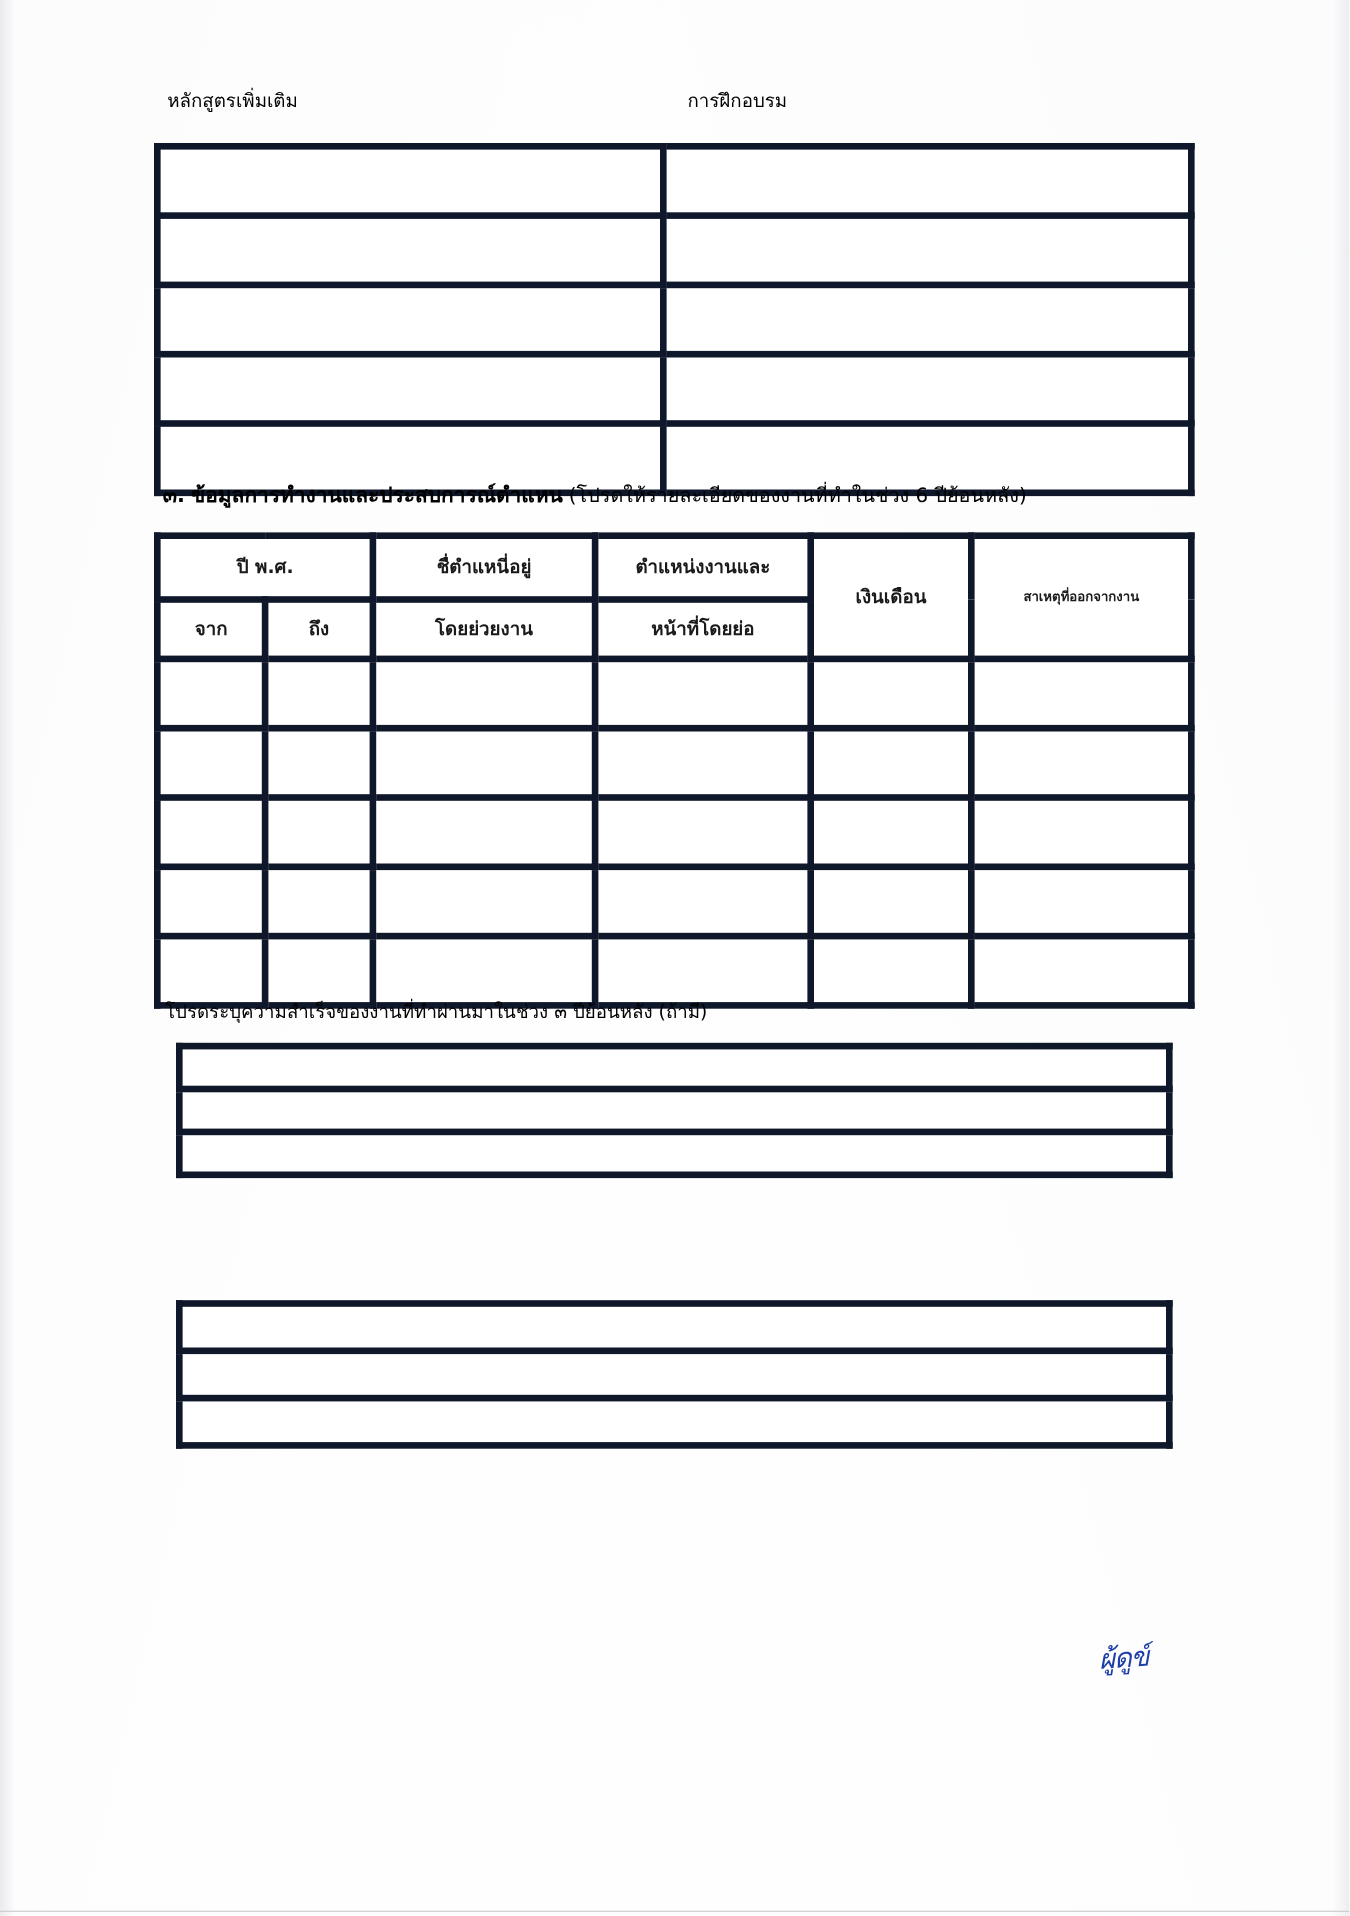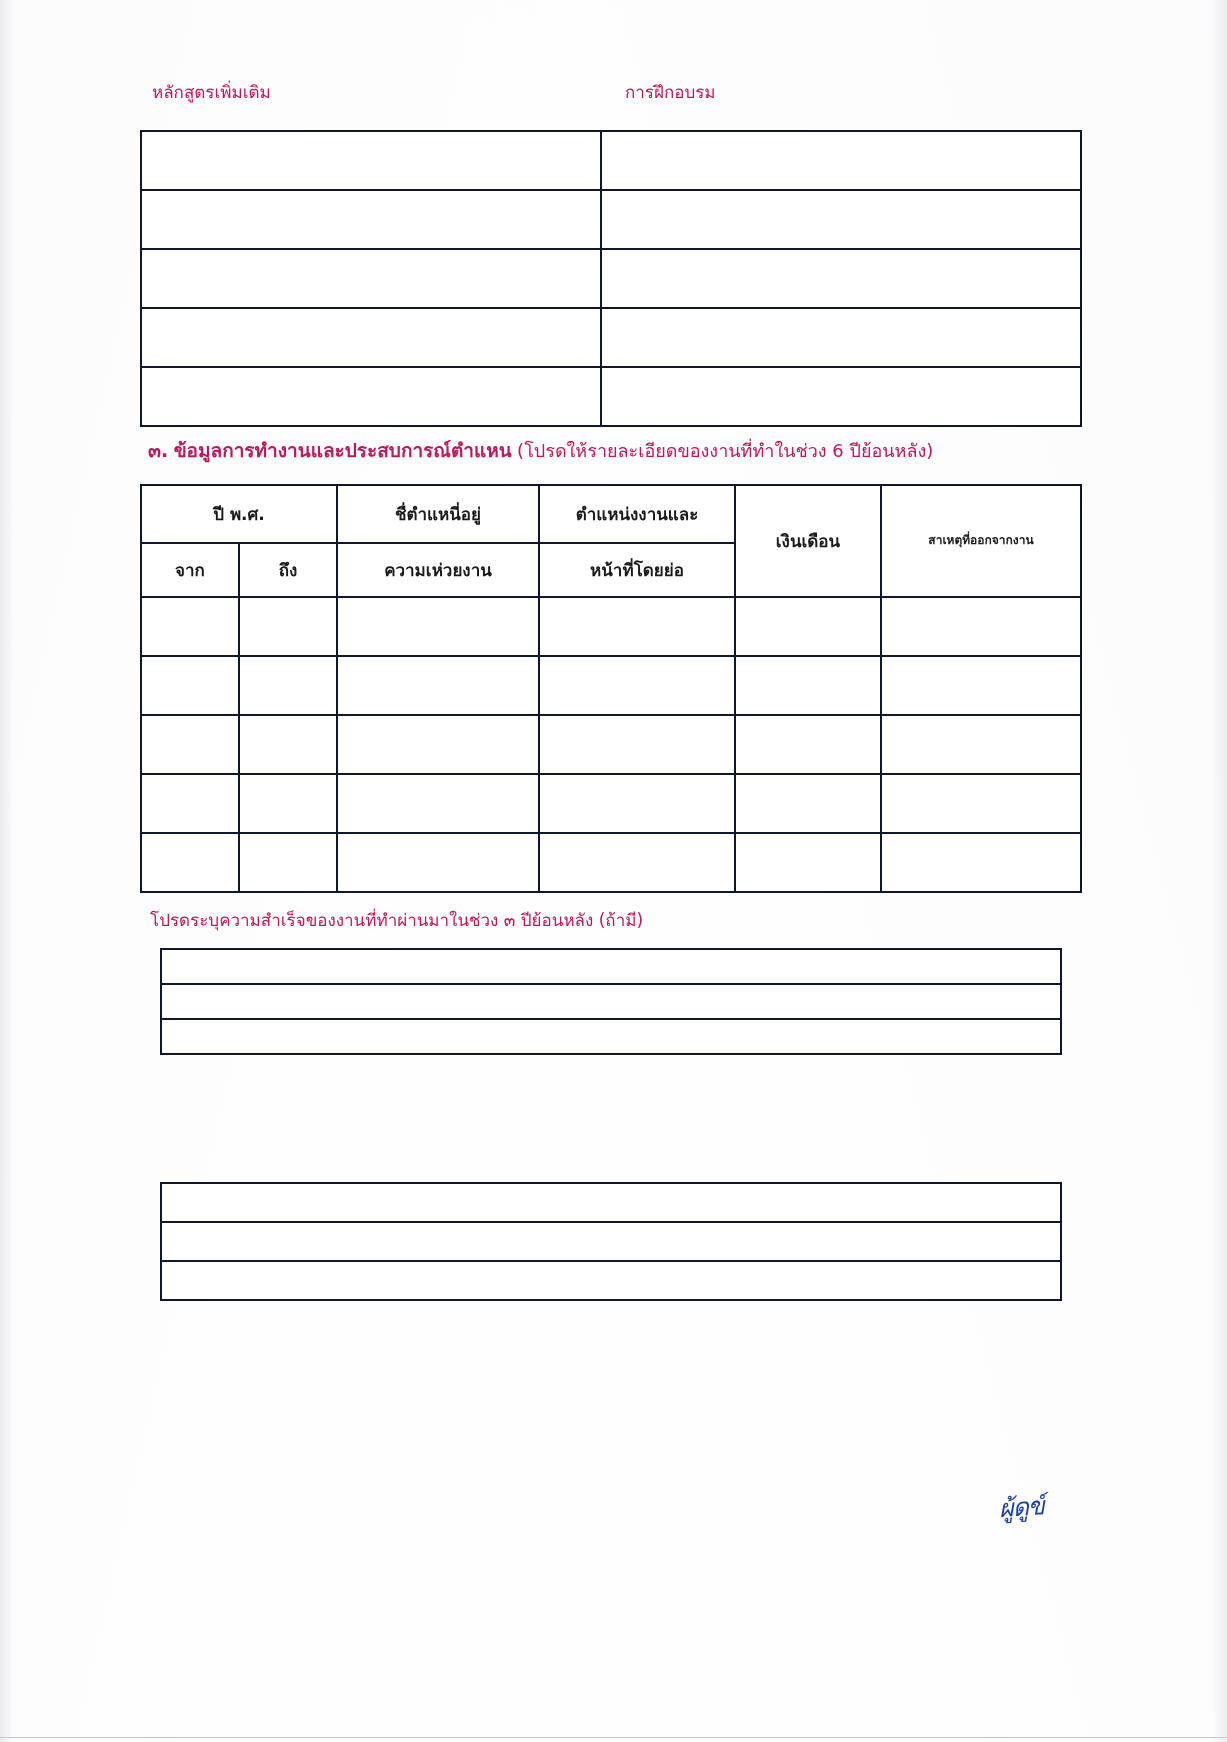--- a/index.html
+++ b/index.html
@@ -49,21 +49,21 @@
     bottom: 4px;
     height: 1px;
     background: #c9c9cc;
   }
 
   
   .th {
     font-family: "DejaVu Sans", "Liberation Sans", sans-serif;
     font-size: 17px;
     line-height: 1.5;
-    color: #be185d;
+    color: #000000;
     white-space: nowrap;
   }
   .th-wrap { white-space: normal; }
 
   
   .top-labels {
     position: absolute;
     left: 140px;
     top: 80px;
     width: 940px;
@@ -81,21 +81,21 @@
   }
 
   
   .tbl {
     position: absolute;
     border-collapse: collapse;
     table-layout: fixed;
     background: #ffffff;
   }
   .tbl td, .tbl th {
-    border: 2px solid #0f172a;
+    border: 6px solid #0f172a;
     padding: 0;
     vertical-align: middle;
     background: transparent;
   }
   .tbl-courses {
     left: 140px;
     top: 130px;
     width: 940px;
   }
   .tbl-courses td { height: 57px; }
@@ -256,21 +256,21 @@
       <tr class="hdr-top">
         <th colspan="2" class="cell-c">ปี พ.ศ.</th>
         <th class="cell-c">ชื่ตำแหนี่อยู่</th>
         <th class="cell-c">ตำแหน่งงานและ</th>
         <th rowspan="2" class="cell-c">เงินเดือน</th>
         <th rowspan="2" class="cell-c small">สาเหตุที่ออกจากงาน</th>
       </tr>
       <tr class="hdr-sub">
         <th class="cell-c">จาก</th>
         <th class="cell-c">ถึง</th>
-        <th class="cell-c">ความเห่วยงาน</th>
+        <th class="cell-c">โดยย่วยงาน</th>
         <th class="cell-c">หน้าที่โดยย่อ</th>
       </tr>
     </thead>
     <tbody>
       <tr class="body-row">
         <td></td>
         <td></td>
         <td></td>
         <td></td>
         <td></td>

